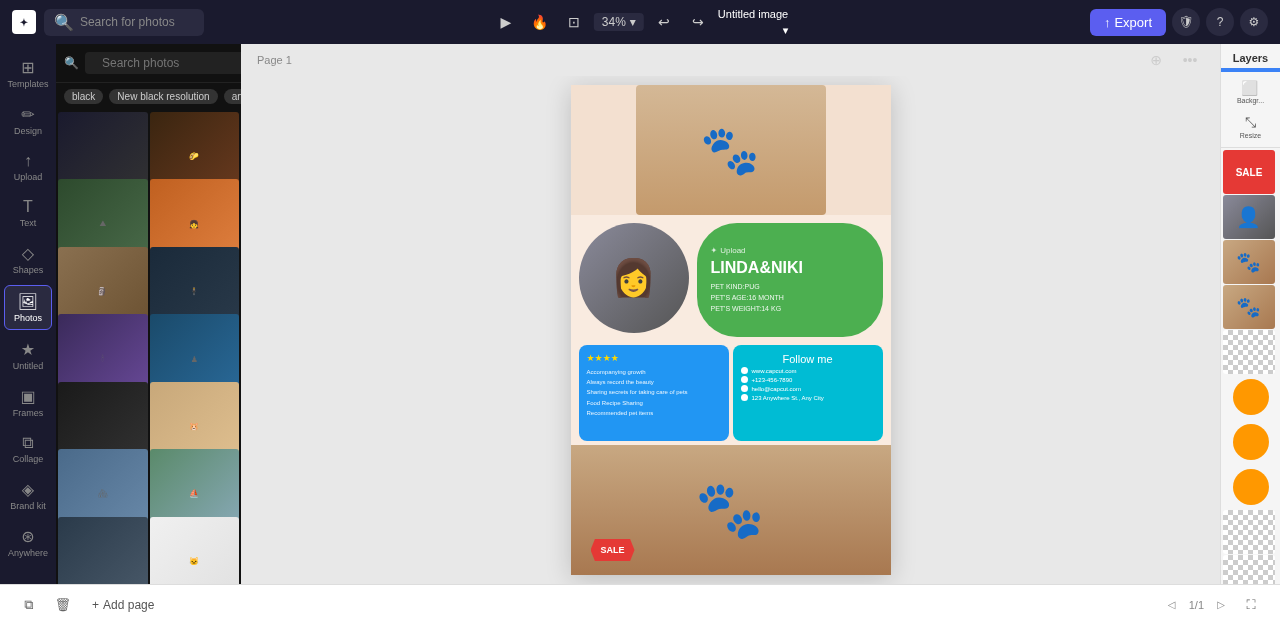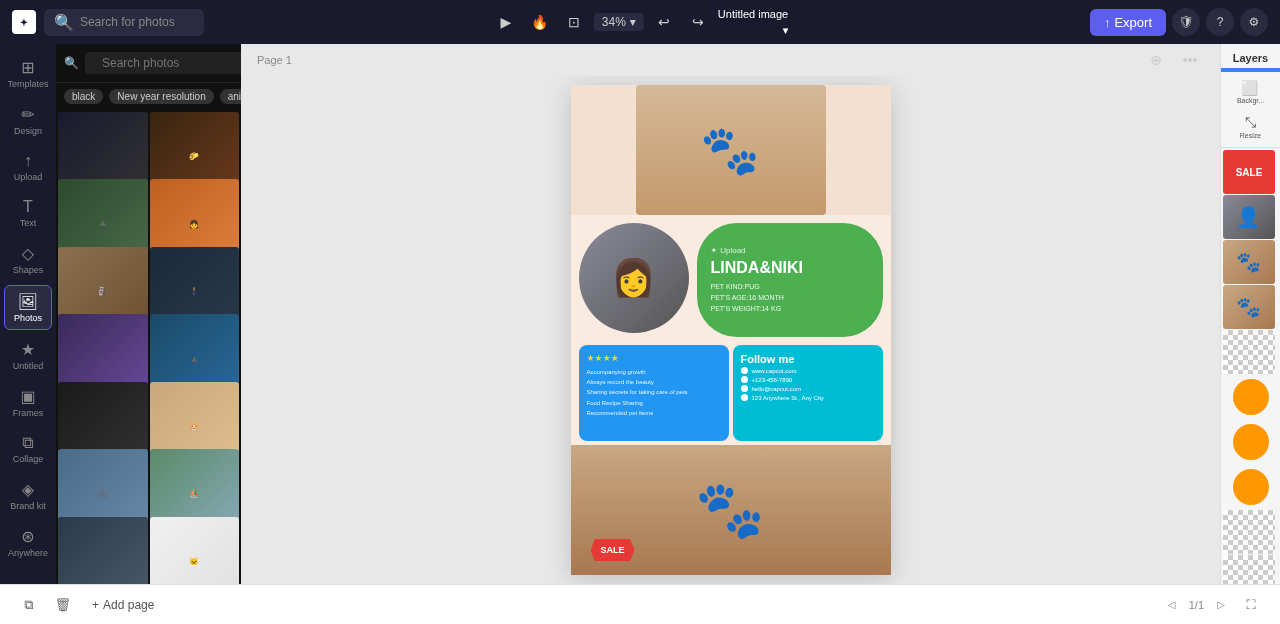--- a/index.html
+++ b/index.html
@@ -249,21 +249,21 @@
       padding: 8px;
     }
     .stars { color: #ffd700; font-size: 9px; margin-bottom: 4px; }
     .blue-card-text { font-size: 6px; color: rgba(255,255,255,0.9); line-height: 1.7; }
     .follow-card {
       flex: 1;
       background: #00bcd4;
       border-radius: 8px;
       padding: 8px;
     }
-    .follow-title { font-size: 11px; font-weight: bold; color: white; margin-bottom: 2px; }
+    .follow-title { font-size: 11px; font-weight: normal; color: white; margin-bottom: 2px; text-align: center; }
     .follow-item {
       display: flex; align-items: center; gap: 4px;
       font-size: 6px; color: white; margin-bottom: 2px;
     }
     .follow-dot { width: 7px; height: 7px; border-radius: 50%; background: white; flex-shrink: 0; }
     
     .pug-bottom {
       flex: 1;
       background: #d4b89a;
       display: flex; align-items: center; justify-content: center;
@@ -452,21 +452,21 @@
   </div>
 
   <div class="photos-panel">
     <div class="photos-search">
       <span style="color:#888;font-size:12px;">🔍</span>
       <input type="text" placeholder="Search photos" style="">
 
     </div>
     <div class="photos-tags">
       <span class="tag">black</span>
-      <span class="tag">New year resolution</span>
+      <span class="tag">New black resolution</span>
       <span class="tag">ani</span>
     </div>
     <div class="photos-grid">
 
       <div class="photo-thumb" style="background:linear-gradient(135deg,#1a1a2e,#333);">
           <div class="photo-thumb-inner"></div>
         </div>
       <div class="photo-thumb" style="background:linear-gradient(135deg,#3a2510,#6b3a1f);">
           <div class="photo-thumb-inner">🌮</div>
         </div>

